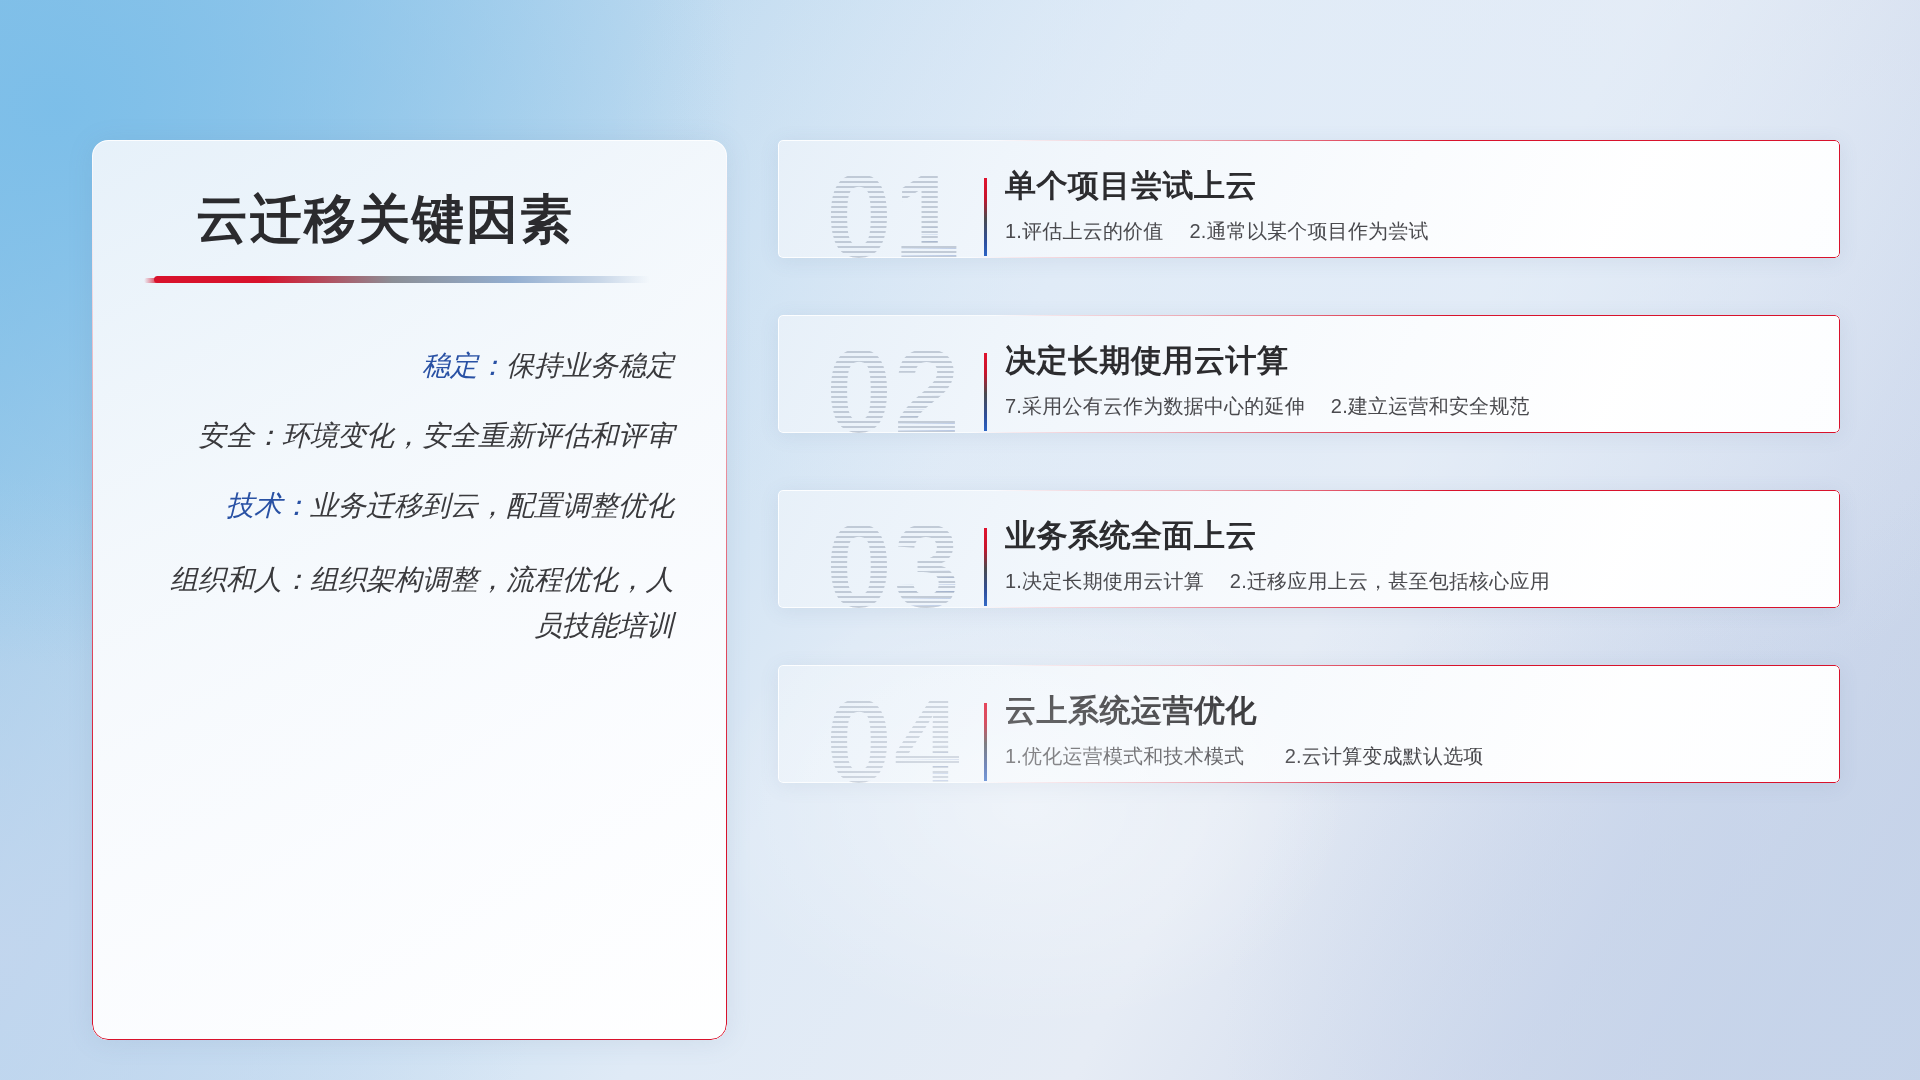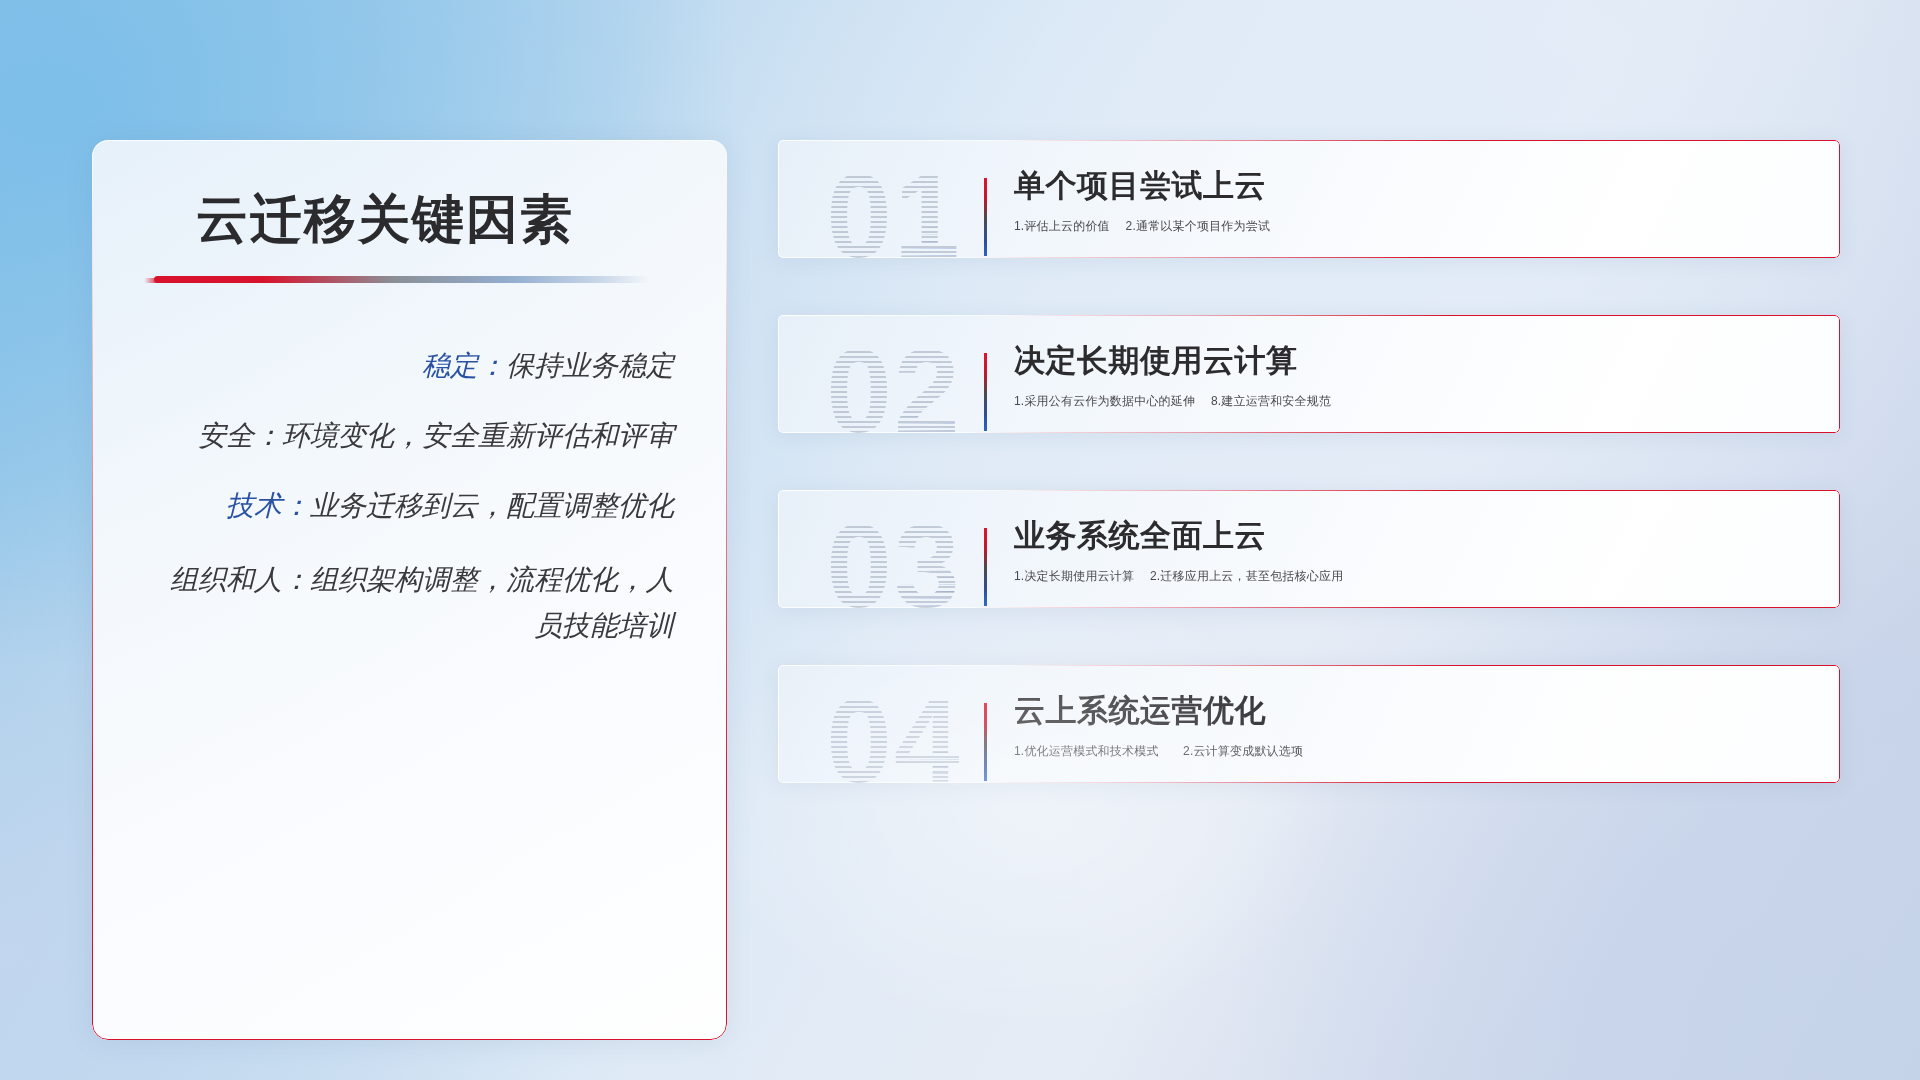--- a/index.html
+++ b/index.html
@@ -162,32 +162,32 @@
     pointer-events:none;
     user-select:none;
   }
 
   .card-bar{
     position:absolute; left:206px; top:38px;
     width:3px; height:78px;
     background:linear-gradient(180deg,#e0132e 0%,#c8142c 26%,#4a4a4d 52%,#2d4f9e 82%,#2a63c4 100%);
   }
   .card-text{
-    position:absolute; left:236px; top:26px;
+    position:absolute; left:227px; top:26px;
     right:24px;
   }
   .card-title{
     font-size:31px; font-weight:700;
     color:#2c2c2f;
     letter-spacing:.5px;
     line-height:1.3;
   }
   .card-desc{
     margin-top:12px;
-    font-size:12px;
+    font-size:20px;
     color:#4a4a4e;
     letter-spacing:.2px;
     white-space:pre;
   }
 </style>
 </head>
 <body>
 
 <div id="slide">
 
@@ -219,21 +219,21 @@
         </div>
       </div>
       <div class="card">
         <div class="card-hilite"></div>
         <div class="card-border"></div>
         <div class="card-num">02</div>
         <div class="card-num-tint">02</div>
         <div class="card-bar"></div>
         <div class="card-text">
           <div class="card-title">决定长期使用云计算</div>
-          <div class="card-desc">1.采用公有云作为数据中心的延伸　 8.建立运营和安全规范</div>
+          <div class="card-desc">7.采用公有云作为数据中心的延伸　 2.建立运营和安全规范</div>
         </div>
       </div>
       <div class="card">
         <div class="card-hilite"></div>
         <div class="card-border"></div>
         <div class="card-num">03</div>
         <div class="card-num-tint">03</div>
         <div class="card-bar"></div>
         <div class="card-text">
           <div class="card-title">业务系统全面上云</div>

